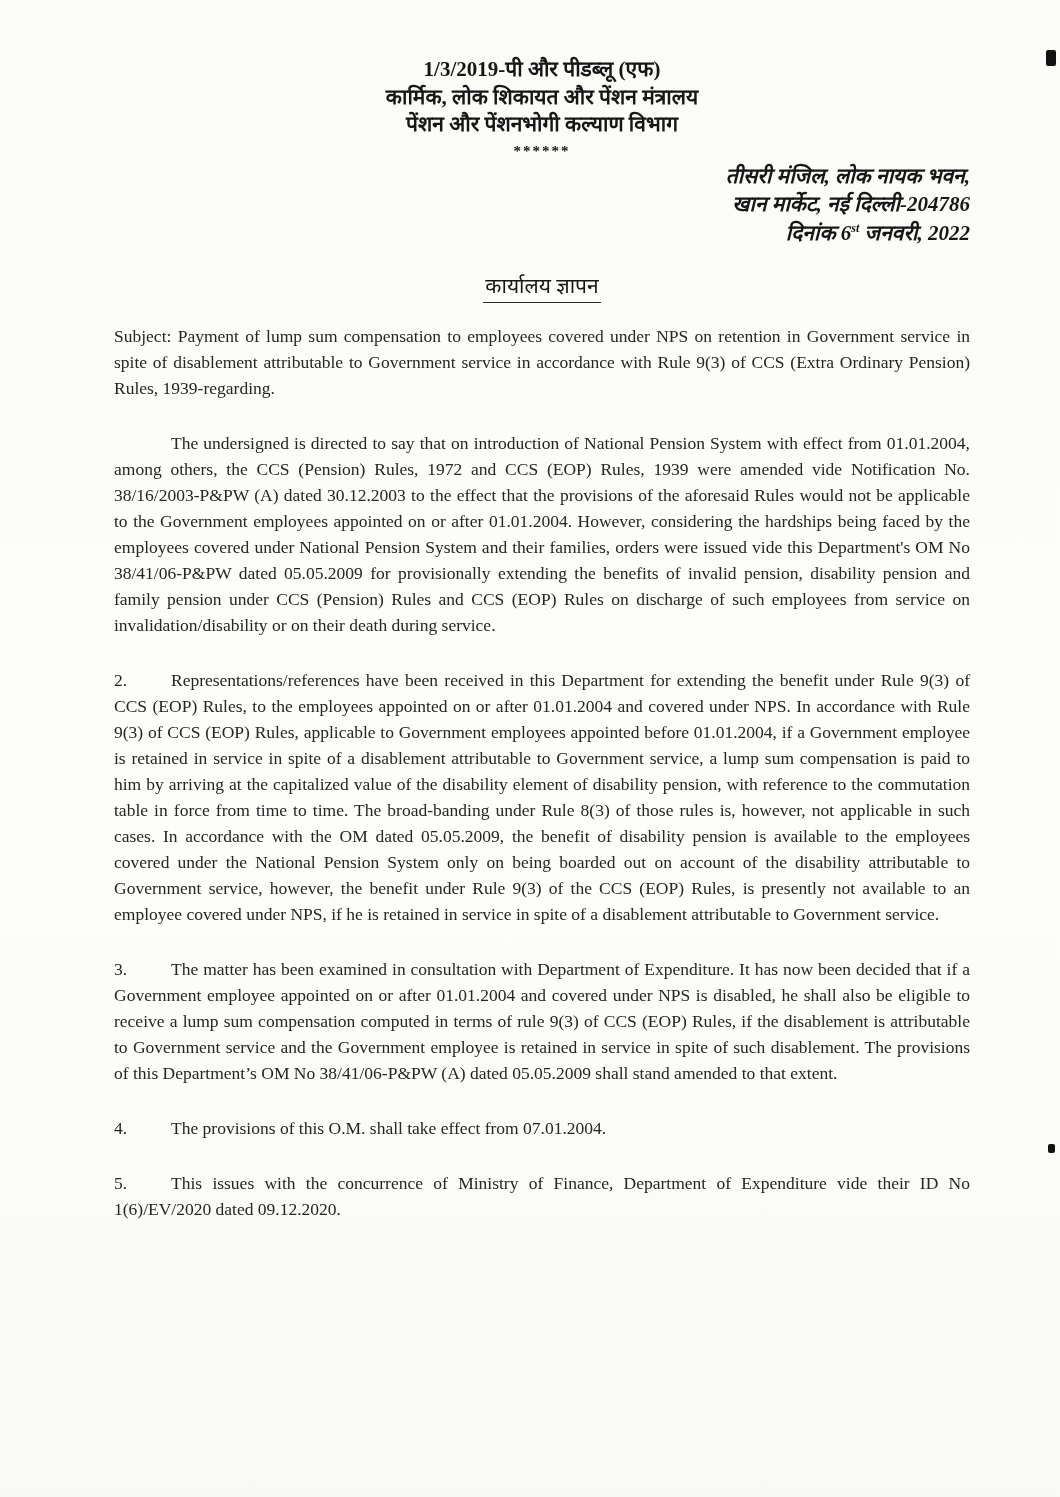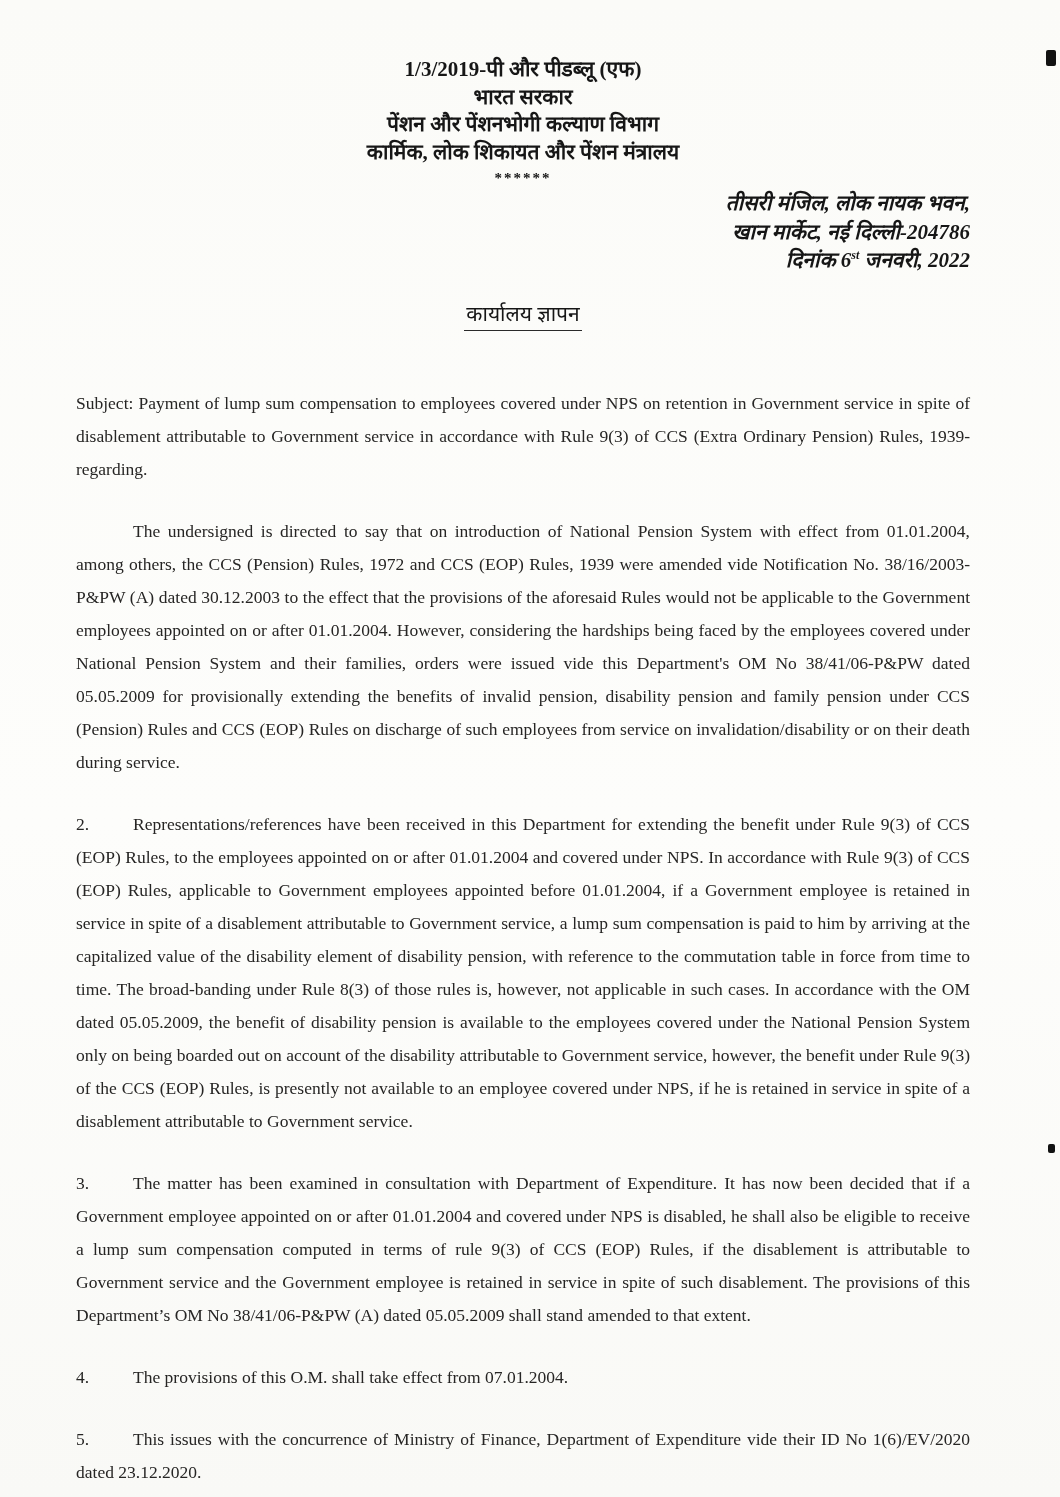--- a/index.html
+++ b/index.html
@@ -10,21 +10,21 @@
     width: 1060px;
   }
   .page {
     position: relative;
     width: 1060px;
     height: 1497px;
     background: linear-gradient(180deg, #fbfbf8 0%, #fdfdfb 55%, #f9f9f6 100%);
     overflow: hidden;
   }
   .content {
-    padding: 56px 90px 0 76px; 
+    padding: 56px 90px 0 114px; 
   }
   .letterhead {
     text-align: center;
     color: #161616;
     font-weight: bold;
     font-size: 21px;
     line-height: 27.5px;
   }
   .stars {
     font-size: 15px;
@@ -49,24 +49,24 @@
     font-size: 21px;
     color: #161616;
     margin-top: 24px;
   }
   .om-title .underlined {
     display: inline-block;
     border-bottom: 1.6px solid #2a2a2a;
     padding: 0 2px 3px 2px;
   }
   .body-text {
-    margin-top: 56px;
+    margin-top: 20px;
     color: #262524;
     font-size: 17.5px;
-    line-height: 33px;
+    line-height: 26px;
     text-align: justify;
   }
   .para { margin: 0 0 29px 0; }
   .para:last-child { margin-bottom: 0; }
   .para-num {
     display: inline-block;
     width: 57px;
     text-indent: 0;
   }
   .indent-first { text-indent: 57px; }
@@ -90,23 +90,22 @@
 
 <div class="page">
 
   <div class="scan-mark scan-mark-top"></div>
   <div class="scan-mark scan-mark-mid"></div>
 
   <div class="content">
 
     <div class="letterhead">
       <div>1/3/2019-पी और पीडब्लू (एफ)</div>
-      <div>भारत सरकार</div>
+      <div>कार्मिक, लोक शिकायत और पेंशन मंत्रालय</div>
       <div>पेंशन और पेंशनभोगी कल्याण विभाग</div>
-      <div>कार्मिक, लोक शिकायत और पेंशन मंत्रालय</div>
       <div class="stars">******</div>
     </div>
 
     <div class="address">
       <div>तीसरी मंजिल, लोक नायक भवन,</div>
       <div>खान मार्केट, नई दिल्ली-204786</div>
       <div><span>दिनांक 6</span><sup>st</sup><span> जनवरी, 2022</span></div>
     </div>
 
     <div class="om-title">
@@ -118,18 +117,18 @@
       <p class="para">Subject: Payment of lump sum compensation to employees covered under NPS on retention in Government service in spite of disablement attributable to Government service in accordance with Rule 9(3) of CCS (Extra Ordinary Pension) Rules, 1939-regarding.</p>
 
       <p class="para indent-first"><span>The undersigned is directed to say that on introduction of National Pension System with effect from 01.01.2004, among others, the CCS (Pension) Rules, 1972 and CCS (EOP) Rules, 1939 were amended vide Notification No. 38/16/2003-P&amp;PW (A) dated 30.12.2003 to the effect that the provisions of the aforesaid Rules would not be applicable to the Government employees appointed on or after 01.01.2004. However, considering the hardships being faced by the employees covered under National Pension System and their families, orders were issued vide this Department's OM No 38/41/06-P&amp;PW dated 05.05.2009 for provisionally extending the benefits of invalid pension, disability pension and family pension under CCS (Pension) Rules and CCS (EOP) Rules on discharge of such employees from service on invalidation/disability or on their death during service.</span></p>
 
       <p class="para"><span class="para-num">2.</span><span>Representations/references have been received in this Department for extending the benefit under Rule 9(3) of CCS (EOP) Rules, to the employees appointed on or after 01.01.2004 and covered under NPS. In accordance with Rule 9(3) of CCS (EOP) Rules, applicable to Government employees appointed before 01.01.2004, if a Government employee is retained in service in spite of a disablement attributable to Government service, a lump sum compensation is paid to him by arriving at the capitalized value of the disability element of disability pension, with reference to the commutation table in force from time to time. The broad-banding under Rule 8(3) of those rules is, however, not applicable in such cases. In accordance with the OM dated 05.05.2009, the benefit of disability pension is available to the employees covered under the National Pension System only on being boarded out on account of the disability attributable to Government service, however, the benefit under Rule 9(3) of the CCS (EOP) Rules, is presently not available to an employee covered under NPS, if he is retained in service in spite of a disablement attributable to Government service.</span></p>
 
       <p class="para"><span class="para-num">3.</span><span>The matter has been examined in consultation with Department of Expenditure. It has now been decided that if a Government employee appointed on or after 01.01.2004 and covered under NPS is disabled, he shall also be eligible to receive a lump sum compensation computed in terms of rule 9(3) of CCS (EOP) Rules, if the disablement is attributable to Government service and the Government employee is retained in service in spite of such disablement. The provisions of this Department’s OM No 38/41/06-P&amp;PW (A) dated 05.05.2009 shall stand amended to that extent.</span></p>
 
       <p class="para"><span class="para-num">4.</span><span>The provisions of this O.M. shall take effect from 07.01.2004.</span></p>
 
-      <p class="para"><span class="para-num">5.</span><span>This issues with the concurrence of Ministry of Finance, Department of Expenditure vide their ID No 1(6)/EV/2020 dated 23.12.2020.</span></p>
+      <p class="para"><span class="para-num">5.</span><span>This issues with the concurrence of Ministry of Finance, Department of Expenditure vide their ID No 1(6)/EV/2020 dated 09.12.2020.</span></p>
 
     </div>
 
   </div>
 </div>
 
 </body></html>

